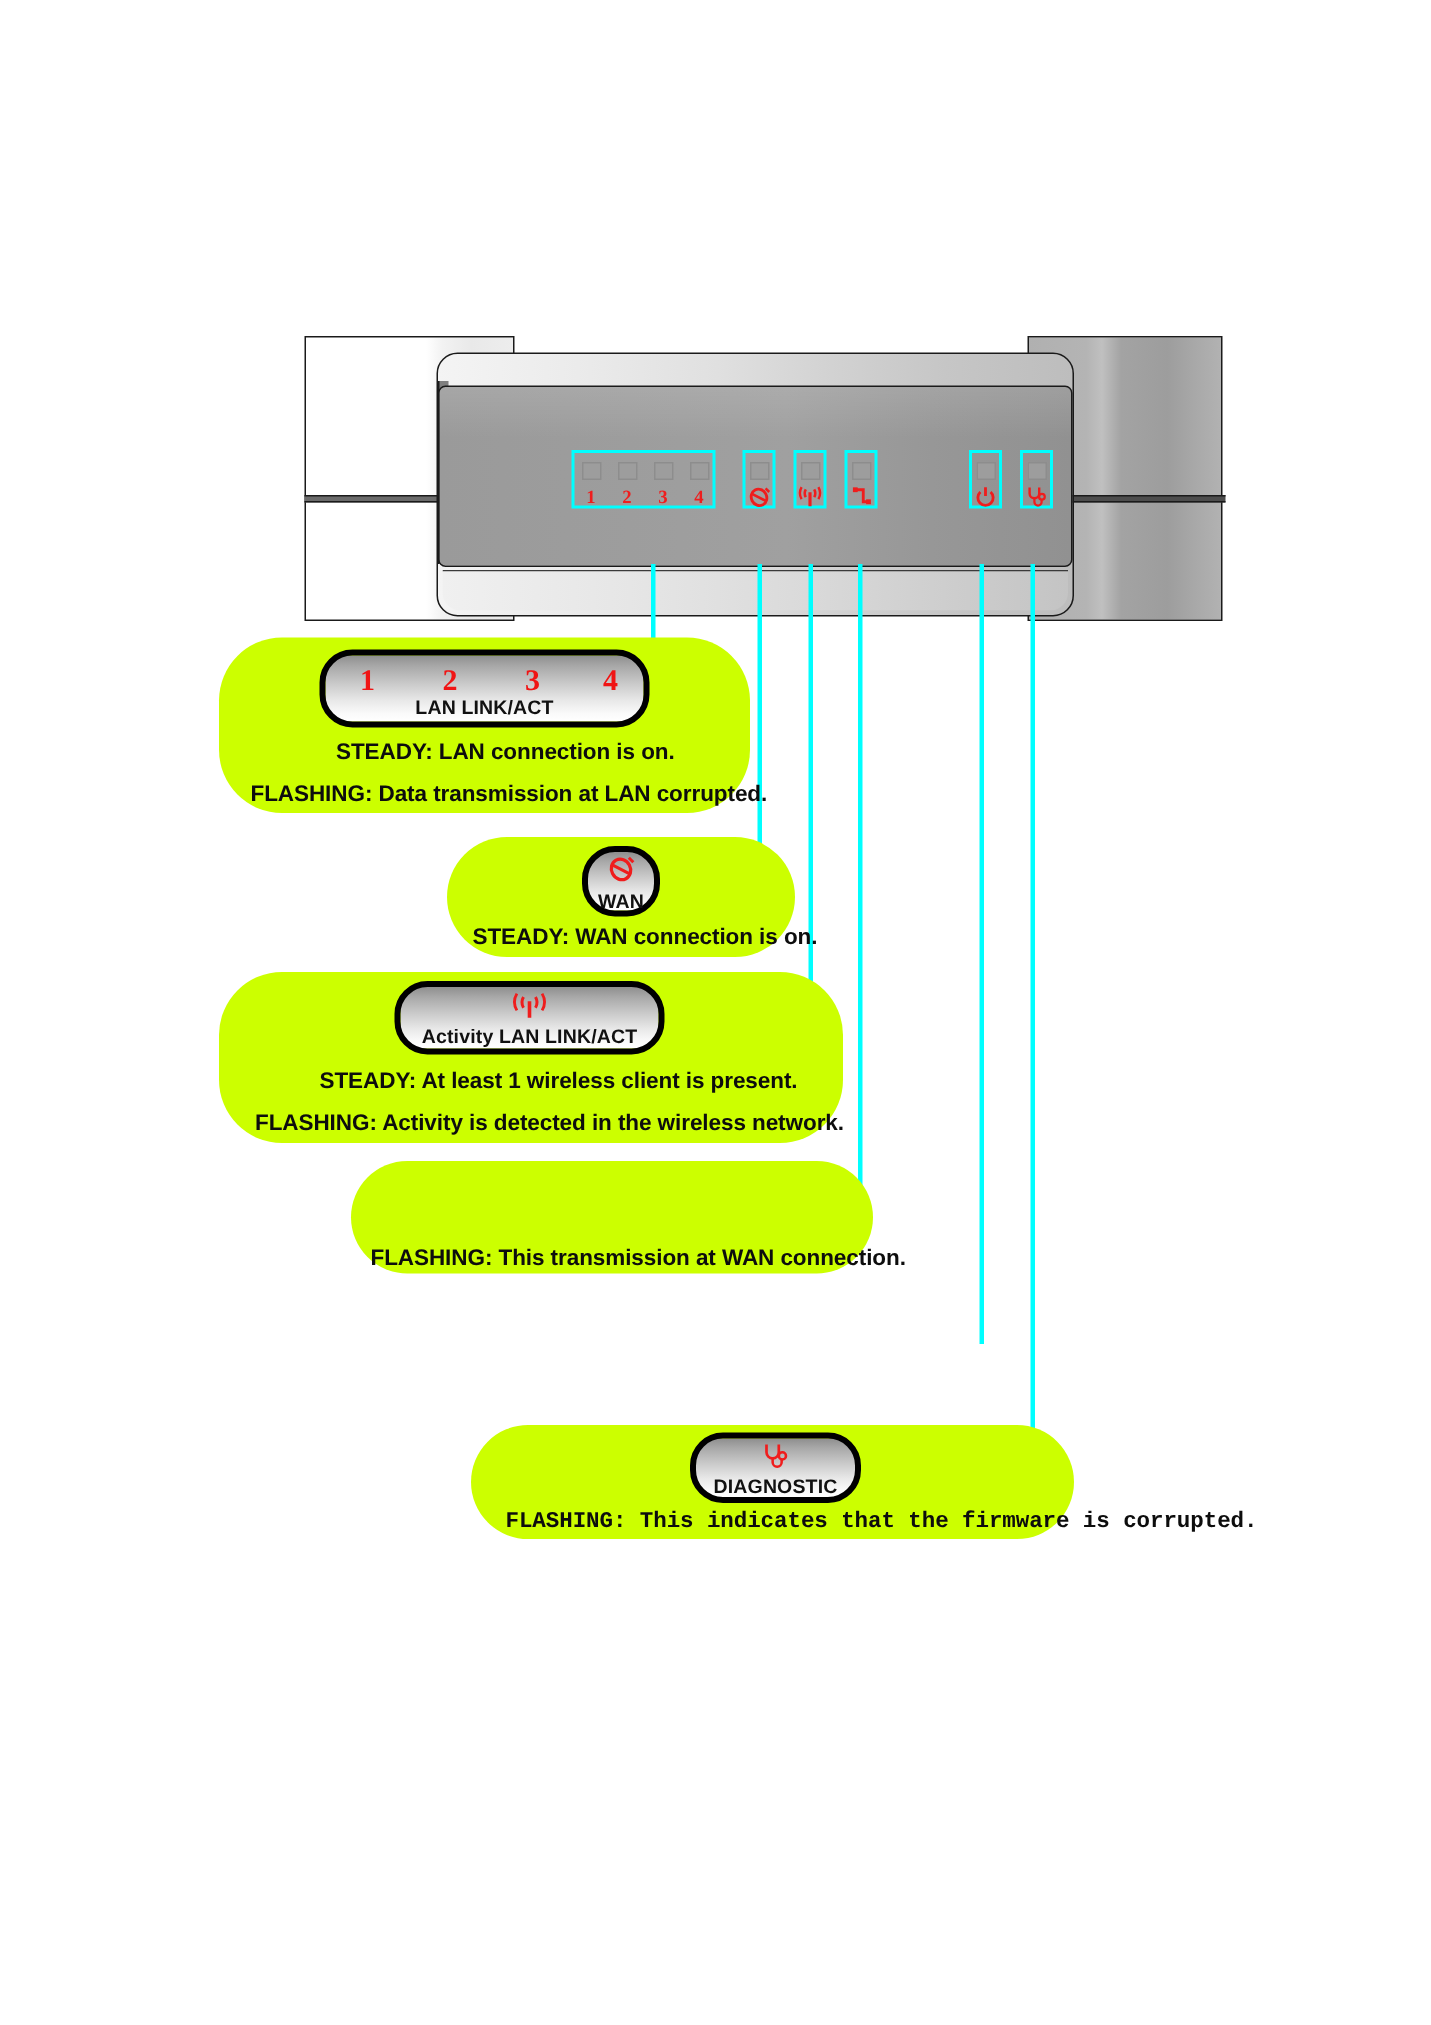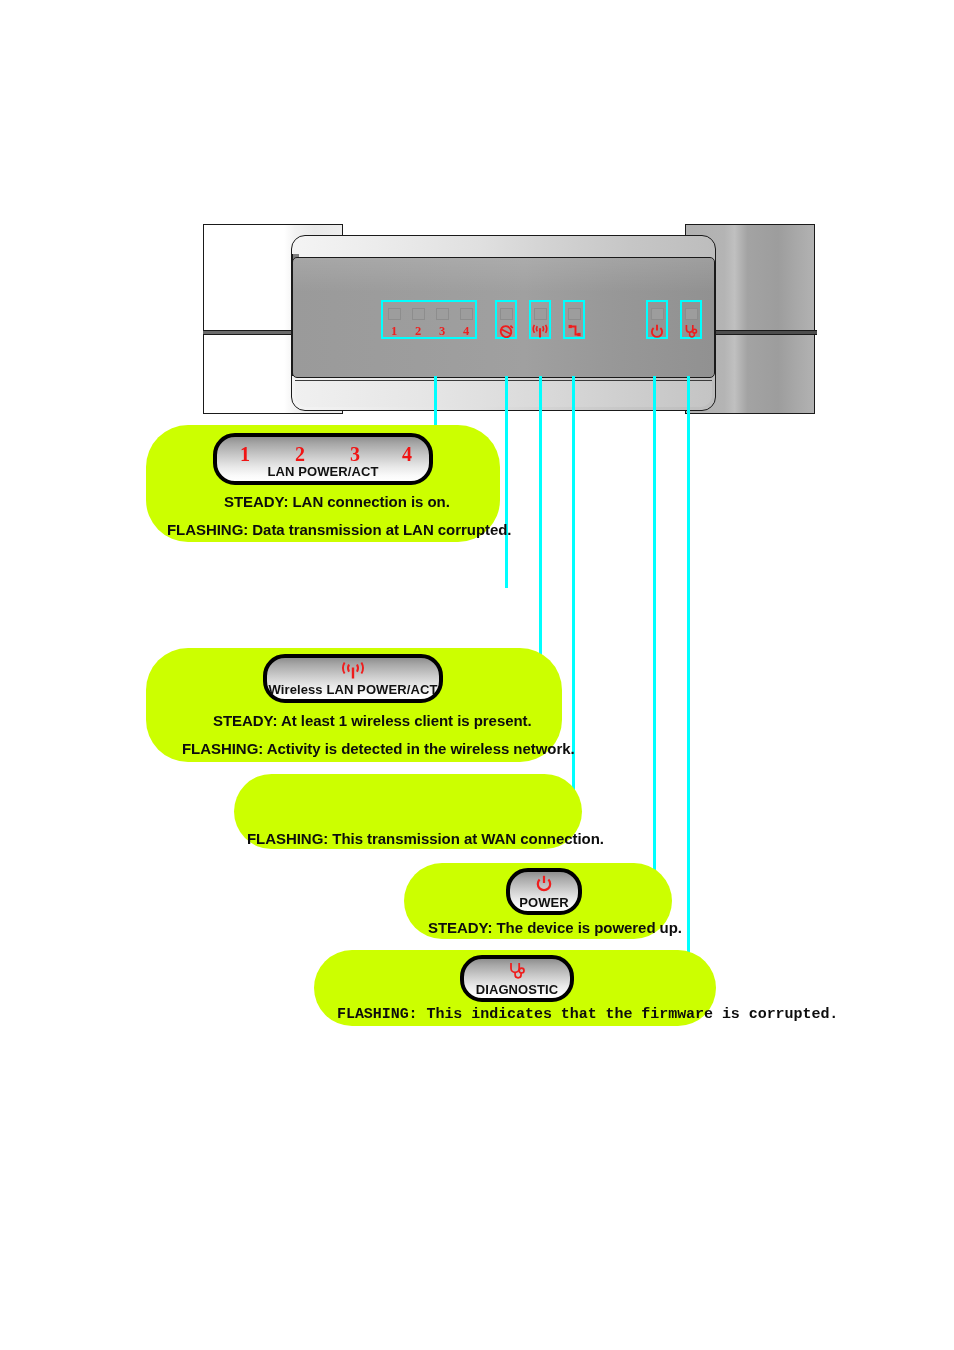--- a/index.html
+++ b/index.html
@@ -193,60 +193,61 @@
   <div class="leader" style="left:687px;top:376px;height:606px;"></div>
 
   <div class="callout" style="left:146px;top:425px;width:354px;height:117px;">
     <div class="badge" style="left:67px;top:8px;width:220px;height:52px;">
       <div class="lannums">
         <div class="lannum" style="left:18px;">1</div>
         <div class="lannum" style="left:73px;">2</div>
         <div class="lannum" style="left:128px;">3</div>
         <div class="lannum" style="left:180px;">4</div>
       </div>
-      <div class="badge-label" style="position:absolute;top:28px;left:0;right:0;">LAN POWER/ACT</div>
+      <div class="badge-label" style="position:absolute;top:28px;left:0;right:0;">LAN LINK/ACT</div>
     </div>
     <div class="desc" style="left:78px;top:68px;">STEADY: LAN connection is on.</div>
     <div class="desc" style="left:21px;top:96px;">FLASHING: Data transmission at LAN corrupted.</div>
   </div>
 
+  <div class="callout" style="left:298px;top:558px;width:232px;height:80px;">
+    <div class="badge" style="left:90px;top:6px;width:52px;height:47px;">
+      <span class="badge-sym" style="margin-bottom:-1px;">
+        <svg width="22" height="21" viewBox="0 0 22 21">
+          <ellipse cx="11" cy="10.6" rx="6.3" ry="7.0" fill="none" stroke="#ef1d1d" stroke-width="2.2" transform="rotate(-28 11 10.6)"></ellipse>
+          <path d="M5.2 7.6 L16.8 13.6" stroke="#ef1d1d" stroke-width="2.0" fill="none"></path>
+          <path d="M16.2 2.8 L19.2 5.8" stroke="#ef1d1d" stroke-width="2.0" fill="none"></path>
+        </svg>
+      </span>
+      <div class="badge-label">WAN</div>
+    </div>
+    <div class="desc" style="left:17px;top:58px;">STEADY: WAN connection is on.</div>
+  </div>
 
   <div class="callout" style="left:146px;top:648px;width:416px;height:114px;">
     <div class="badge" style="left:117px;top:6px;width:180px;height:49px;">
       <span class="badge-sym" style="margin-bottom:-2px;">
         <svg width="30" height="20" viewBox="0 0 30 20">
           <path d="M15 6.5 L15 17.5" stroke="#ef1d1d" stroke-width="2.4"></path>
           <path d="M11.0 3.6 q-2.1 3.6 0 7.2" stroke="#ef1d1d" stroke-width="2.0" fill="none"></path>
           <path d="M19.0 3.6 q2.1 3.6 0 7.2" stroke="#ef1d1d" stroke-width="2.0" fill="none"></path>
           <path d="M6.6 1.4 q-3.3 5.6 0 11.2" stroke="#ef1d1d" stroke-width="1.9" fill="none"></path>
           <path d="M23.4 1.4 q3.3 5.6 0 11.2" stroke="#ef1d1d" stroke-width="1.9" fill="none"></path>
         </svg>
       </span>
-      <div class="badge-label">Wireless LAN POWER/ACT</div>
+      <div class="badge-label">Activity LAN LINK/ACT</div>
     </div>
     <div class="desc" style="left:67px;top:64px;">STEADY: At least 1 wireless client is present.</div>
-    <div class="desc" style="left:36px;top:92px;">FLASHING: Activity is detected in the wireless network.</div>
+    <div class="desc" style="left:24px;top:92px;">FLASHING: Activity is detected in the wireless network.</div>
   </div>
 
   <div class="callout" style="left:234px;top:774px;width:348px;height:75px;">
     <div class="desc" style="left:13px;top:56px;">FLASHING: This transmission at WAN connection.</div>
   </div>
 
-  <div class="callout" style="left:404px;top:863px;width:268px;height:76px;">
-    <div class="badge" style="left:102px;top:5px;width:76px;height:47px;">
-      <span class="badge-sym" style="margin-bottom:-2px;">
-        <svg width="22" height="20" viewBox="0 0 22 20">
-          <path d="M6.6 5.6 a6.2 6.2 0 1 0 8.8 0" stroke="#ef1d1d" stroke-width="2.2" fill="none"></path>
-          <path d="M11 1.8 L11 9.0" stroke="#ef1d1d" stroke-width="2.2"></path>
-        </svg>
-      </span>
-      <div class="badge-label">POWER</div>
-    </div>
-    <div class="desc" style="left:24px;top:56px;">STEADY: The device is powered up.</div>
-  </div>
 
   <div class="callout" style="left:314px;top:950px;width:402px;height:76px;">
     <div class="badge" style="left:146px;top:5px;width:114px;height:47px;">
       <span class="badge-sym" style="margin-bottom:-2px;">
         <svg width="26" height="20" viewBox="0 0 26 20">
           <path d="M7.0 2.0 L7.0 7.2 a4.1 4.1 0 0 0 8.2 0 L15.2 2.0" stroke="#ef1d1d" stroke-width="1.8" fill="none"></path>
           <path d="M11.1 11.2 L11.1 13.8 a3.0 3.0 0 0 0 6.0 0 L17.1 11.4" stroke="#ef1d1d" stroke-width="1.7" fill="none"></path>
           <circle cx="17.6" cy="9.6" r="2.4" stroke="#ef1d1d" stroke-width="1.7" fill="none"></circle>
         </svg>
       </span>

